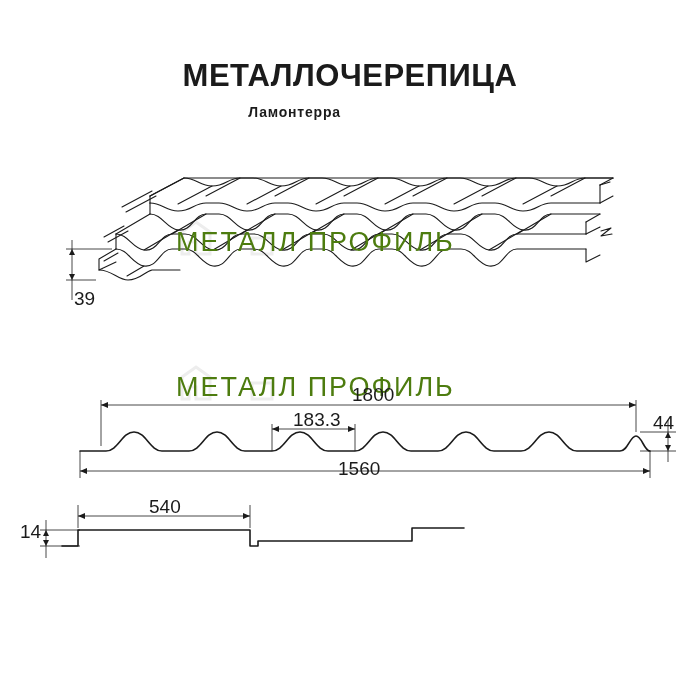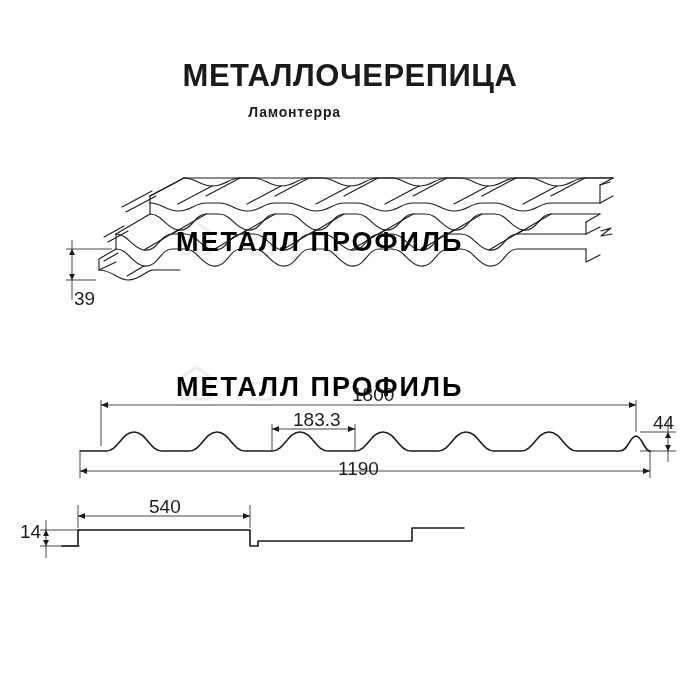--- a/index.html
+++ b/index.html
@@ -47,22 +47,22 @@
     white-space: nowrap;
   }
   .dim {
     position: absolute;
     font-size: 19px;
     color: #1b1b1b;
     white-space: nowrap;
   }
   .wm {
     position: absolute;
-    color: #000000;
-    font-weight: bold;
+    color: #4d7c0f;
+    font-weight: normal;
     white-space: nowrap;
     letter-spacing: 2px;
     pointer-events: none;
   }
   .wm-1 { left: 176px; top: 227px; font-size: 27px; }
   .wm-2 { left: 176px; top: 372px; font-size: 27px; }
 </style>
 </head>
 <body>
 
@@ -318,17 +318,17 @@
 <div class="wm wm-1">МЕТАЛЛ ПРОФИЛЬ</div>
 <div class="wm wm-2">МЕТАЛЛ ПРОФИЛЬ</div>
 
 <div class="title-main">МЕТАЛЛОЧЕРЕПИЦА</div>
 <div class="title-sub">Ламонтерра</div>
 
 <div class="dim" style="left:74px; top:288px;">39</div>
 
 <div class="dim" style="left:352px; top:384px;">1800</div>
 <div class="dim" style="left:293px; top:409px;">183.3</div>
-<div class="dim" style="left:338px; top:458px;">1190</div>
+<div class="dim" style="left:338px; top:458px;">1560</div>
 <div class="dim" style="left:653px; top:412px;">44</div>
 
 <div class="dim" style="left:149px; top:496px;">540</div>
 <div class="dim" style="left:20px; top:521px;">14</div>
 
 </body></html>

